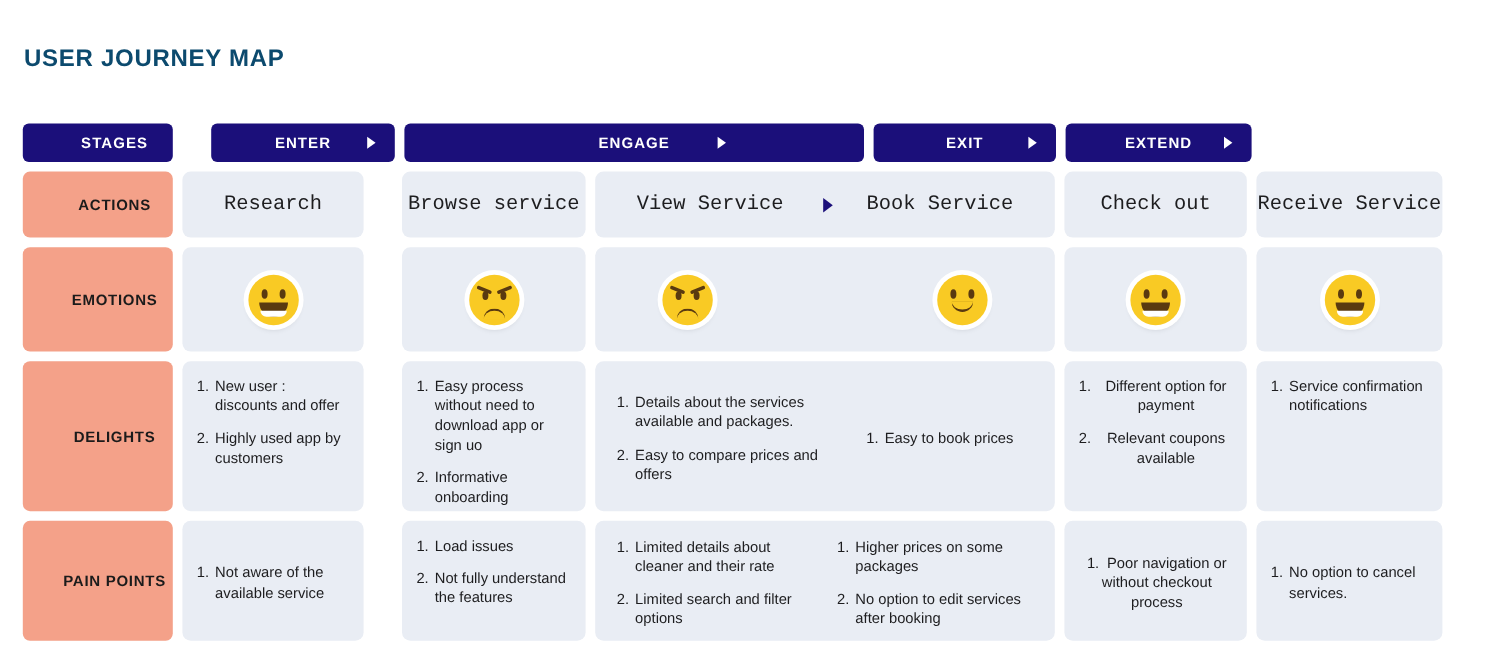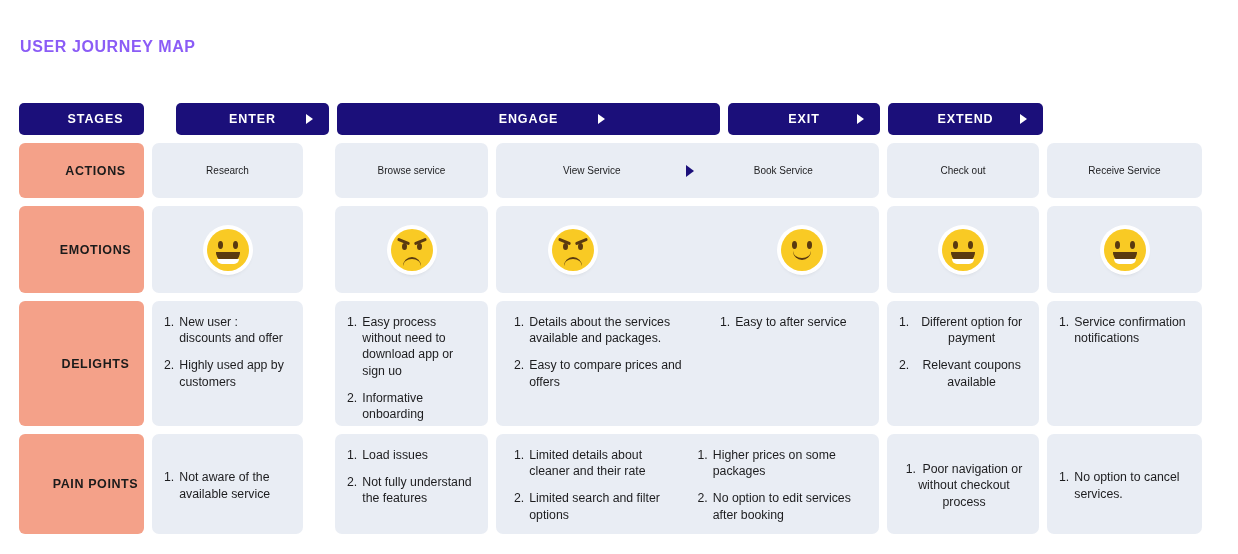--- a/index.html
+++ b/index.html
@@ -13,24 +13,24 @@
   .page {
     position: relative;
     width: 1238px;
     height: 554px;
     background: #ffffff;
   }
   .title {
     position: absolute;
     left: 20px;
     top: 38px;
-    font-size: 16px;
+    font-size: 20px;
     font-weight: bold;
     letter-spacing: 0.6px;
-    color: #8b5cf6;
+    color: #0c4a6e;
   }
 
   
   .grid {
     position: absolute;
     left: 19px;
     top: 103px;
     width: 1200px;
   }
   .row { display: flex; gap: 8px; align-items: stretch; }
@@ -89,40 +89,41 @@
     background: #e9edf4;
     border-radius: 7px;
     position: relative;
   }
   .card.actions {
     display: flex;
     align-items: center;
     justify-content: center;
   }
   .card-text {
-    font-size: 10px;
+    font-size: 17px;
     color: #1d1d1f;
+    font-family: Liberation Mono, monospace;
   }
 
   
   .r-actions  .card, .r-actions  .rowlabel { height: 55px; }
   .r-emotions .card, .r-emotions .rowlabel { height: 87px; }
   .r-delights .card, .r-delights .rowlabel { height: 125px; }
   .r-pain     .card, .r-pain     .rowlabel { height: 100px; }
 
   
   .card.actions.dual {
     display: flex;
     align-items: center;
     justify-content: flex-start;
   }
   .dual .pane {
     flex: 1 1 0;
     display: flex;
-    align-items: flex-start;
+    align-items: center;
     justify-content: center;
     position: relative;
   }
   .dual .mid-arrow {
     position: absolute;
     left: 190px;
     top: 50%;
     transform: translateY(-50%);
     width: 0; height: 0;
     border-left: 8px solid #1b0f7a;
@@ -373,21 +374,21 @@
             <li>
               <span class="num">2.</span>
               <span class="txt">Easy to compare prices and offers</span>
             </li>
           </ol>
         </div>
         <div class="pane right">
           <ol class="items">
             <li>
               <span class="num">1.</span>
-              <span class="txt">Easy to after service</span>
+              <span class="txt">Easy to book prices</span>
             </li>
           </ol>
         </div>
       </div>
 
       <div class="card list c-exit">
         <ol class="items">
           <li>
             <span class="num">1.</span>
             <span class="txt">Different option for payment</span>

